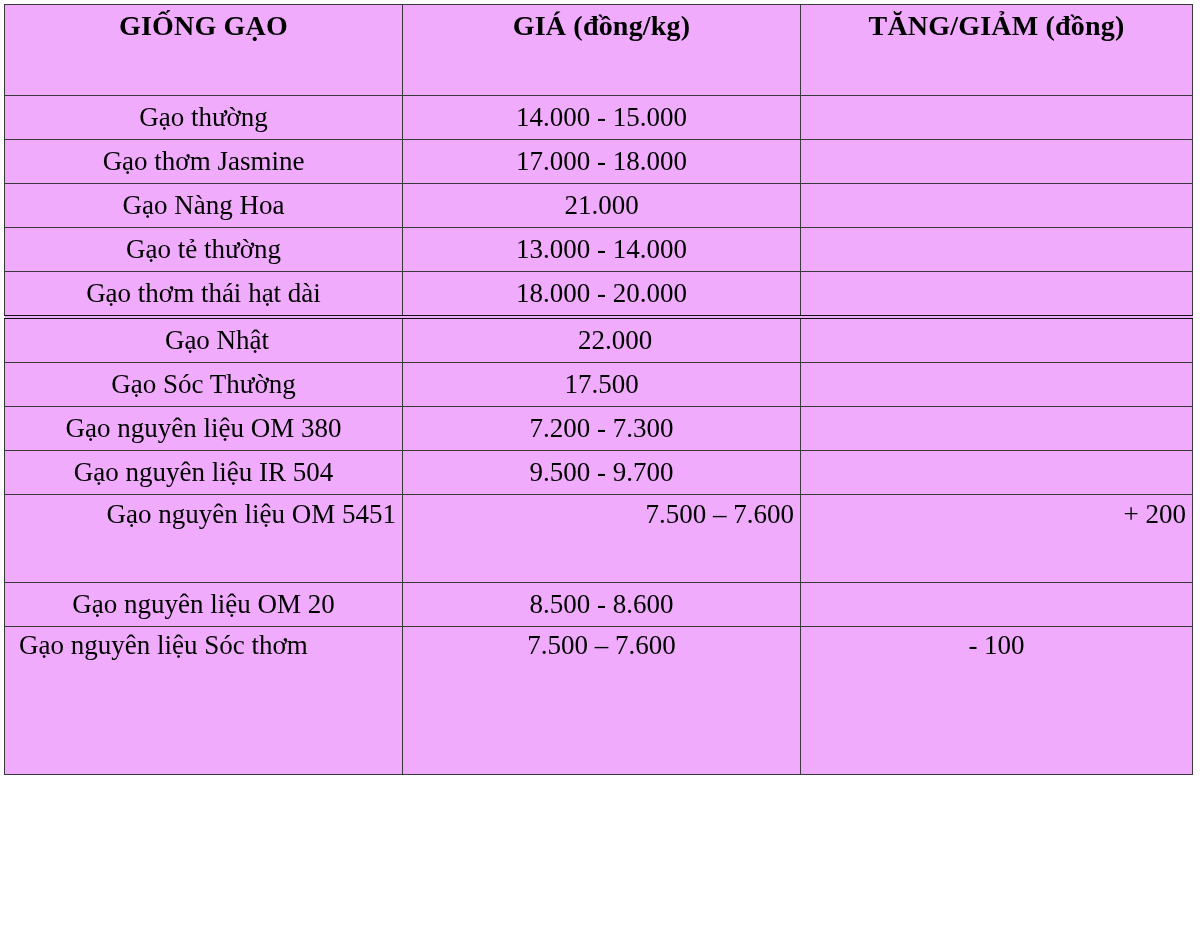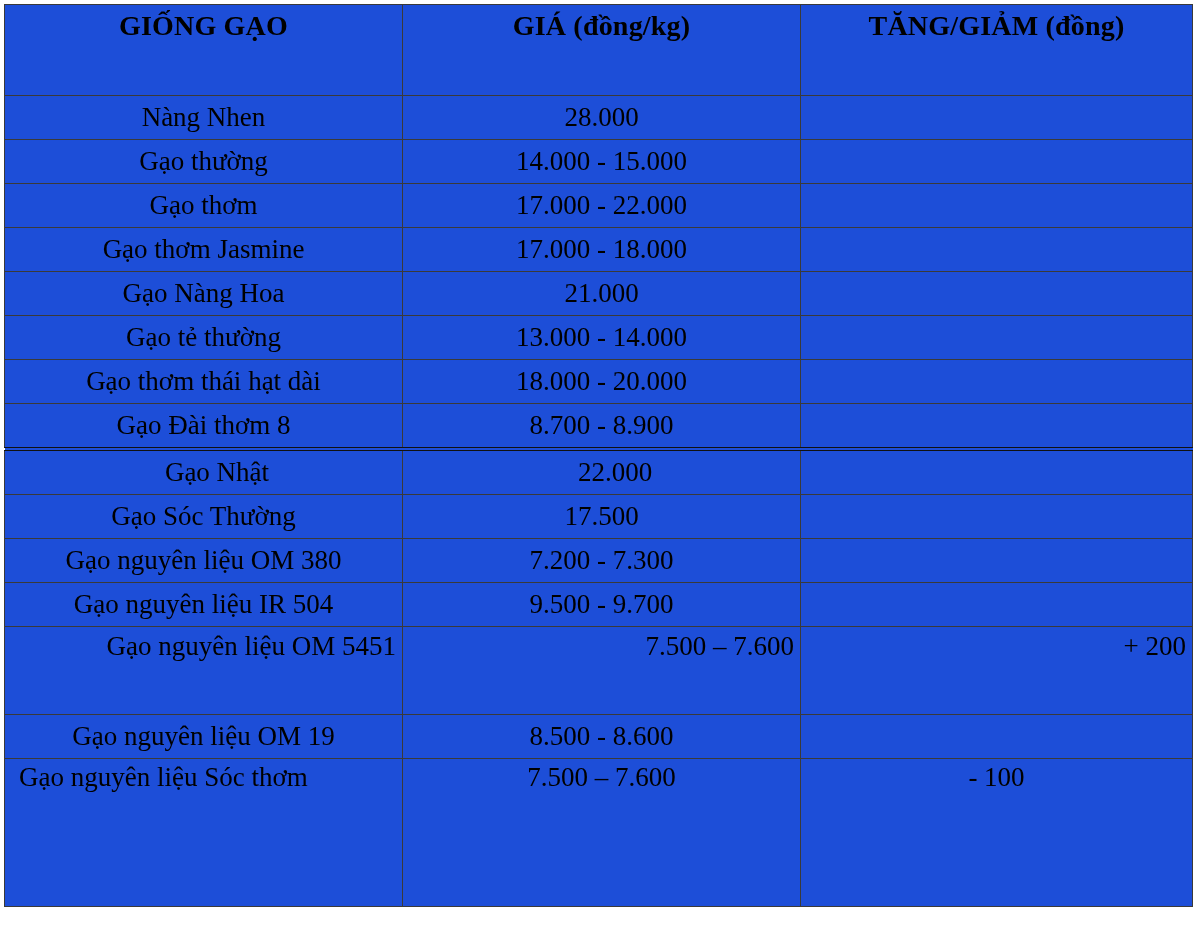--- a/index.html
+++ b/index.html
@@ -38,21 +38,21 @@
 
   table.price-table td,
   table.price-table th {
     border: 1px solid #3a3a3a;
     padding: 0 6px;
     font-weight: normal;
     font-size: 27px;
     line-height: 1.18;
     vertical-align: top;
     text-align: center;
-    background: #1d4ed8;
+    background: #f0abfc;
   }
 
   
   tr.header-row th {
     height: 86px;
     font-weight: bold;
     font-size: 28px;
     letter-spacing: 0.2px;
     padding-top: 4px;
     vertical-align: top;
@@ -120,55 +120,33 @@
           <span class="cell-text">GIÁ (đồng/kg)</span>
         </th>
         <th>
           <span class="cell-text">TĂNG/GIẢM (đồng)</span>
         </th>
       </tr>
     </thead>
 
     <tbody>
 
-      <tr class="data-row">
-        <td>
-            <span class="cell-text">Nàng Nhen</span>
-          </td>
-        <td>
-            <span class="cell-text">28.000</span>
-          </td>
-        <td>
-            <span class="cell-text"></span>
-          </td>
-      </tr>
 
       <tr class="data-row">
         <td>
             <span class="cell-text">Gạo thường</span>
           </td>
         <td>
             <span class="cell-text">14.000 - 15.000</span>
           </td>
         <td>
             <span class="cell-text"></span>
           </td>
       </tr>
 
-      <tr class="data-row">
-        <td>
-            <span class="cell-text">Gạo thơm</span>
-          </td>
-        <td>
-            <span class="cell-text">17.000 - 22.000</span>
-          </td>
-        <td>
-            <span class="cell-text"></span>
-          </td>
-      </tr>
 
       <tr class="data-row">
         <td>
             <span class="cell-text">Gạo thơm Jasmine</span>
           </td>
         <td>
             <span class="cell-text">17.000 - 18.000</span>
           </td>
         <td>
             <span class="cell-text"></span>
@@ -205,31 +183,20 @@
           </td>
         <td>
             <span class="cell-text">18.000 - 20.000</span>
           </td>
         <td>
             <span class="cell-text"></span>
           </td>
       </tr>
 
 
-      <tr class="data-row">
-        <td>
-            <span class="cell-text">Gạo Đài thơm 8</span>
-          </td>
-        <td>
-            <span class="cell-text">8.700 - 8.900</span>
-          </td>
-        <td>
-            <span class="cell-text"></span>
-          </td>
-      </tr>
 
       <tr class="data-row group-break">
         <td>
             <span class="cell-text">Gạo Nhật</span>
           </td>
         <td>
             <span class="cell-text">22.000</span>
           </td>
         <td>
             <span class="cell-text"></span>
@@ -280,21 +247,21 @@
         <td>
             <span class="cell-text">7.500 – 7.600</span>
           </td>
         <td>
             <span class="cell-text">+ 200</span>
           </td>
       </tr>
 
       <tr class="data-row">
         <td>
-            <span class="cell-text">Gạo nguyên liệu OM 19</span>
+            <span class="cell-text">Gạo nguyên liệu OM 20</span>
           </td>
         <td>
             <span class="cell-text">8.500 - 8.600</span>
           </td>
         <td>
             <span class="cell-text"></span>
           </td>
       </tr>
 
       <tr class="final-row">

